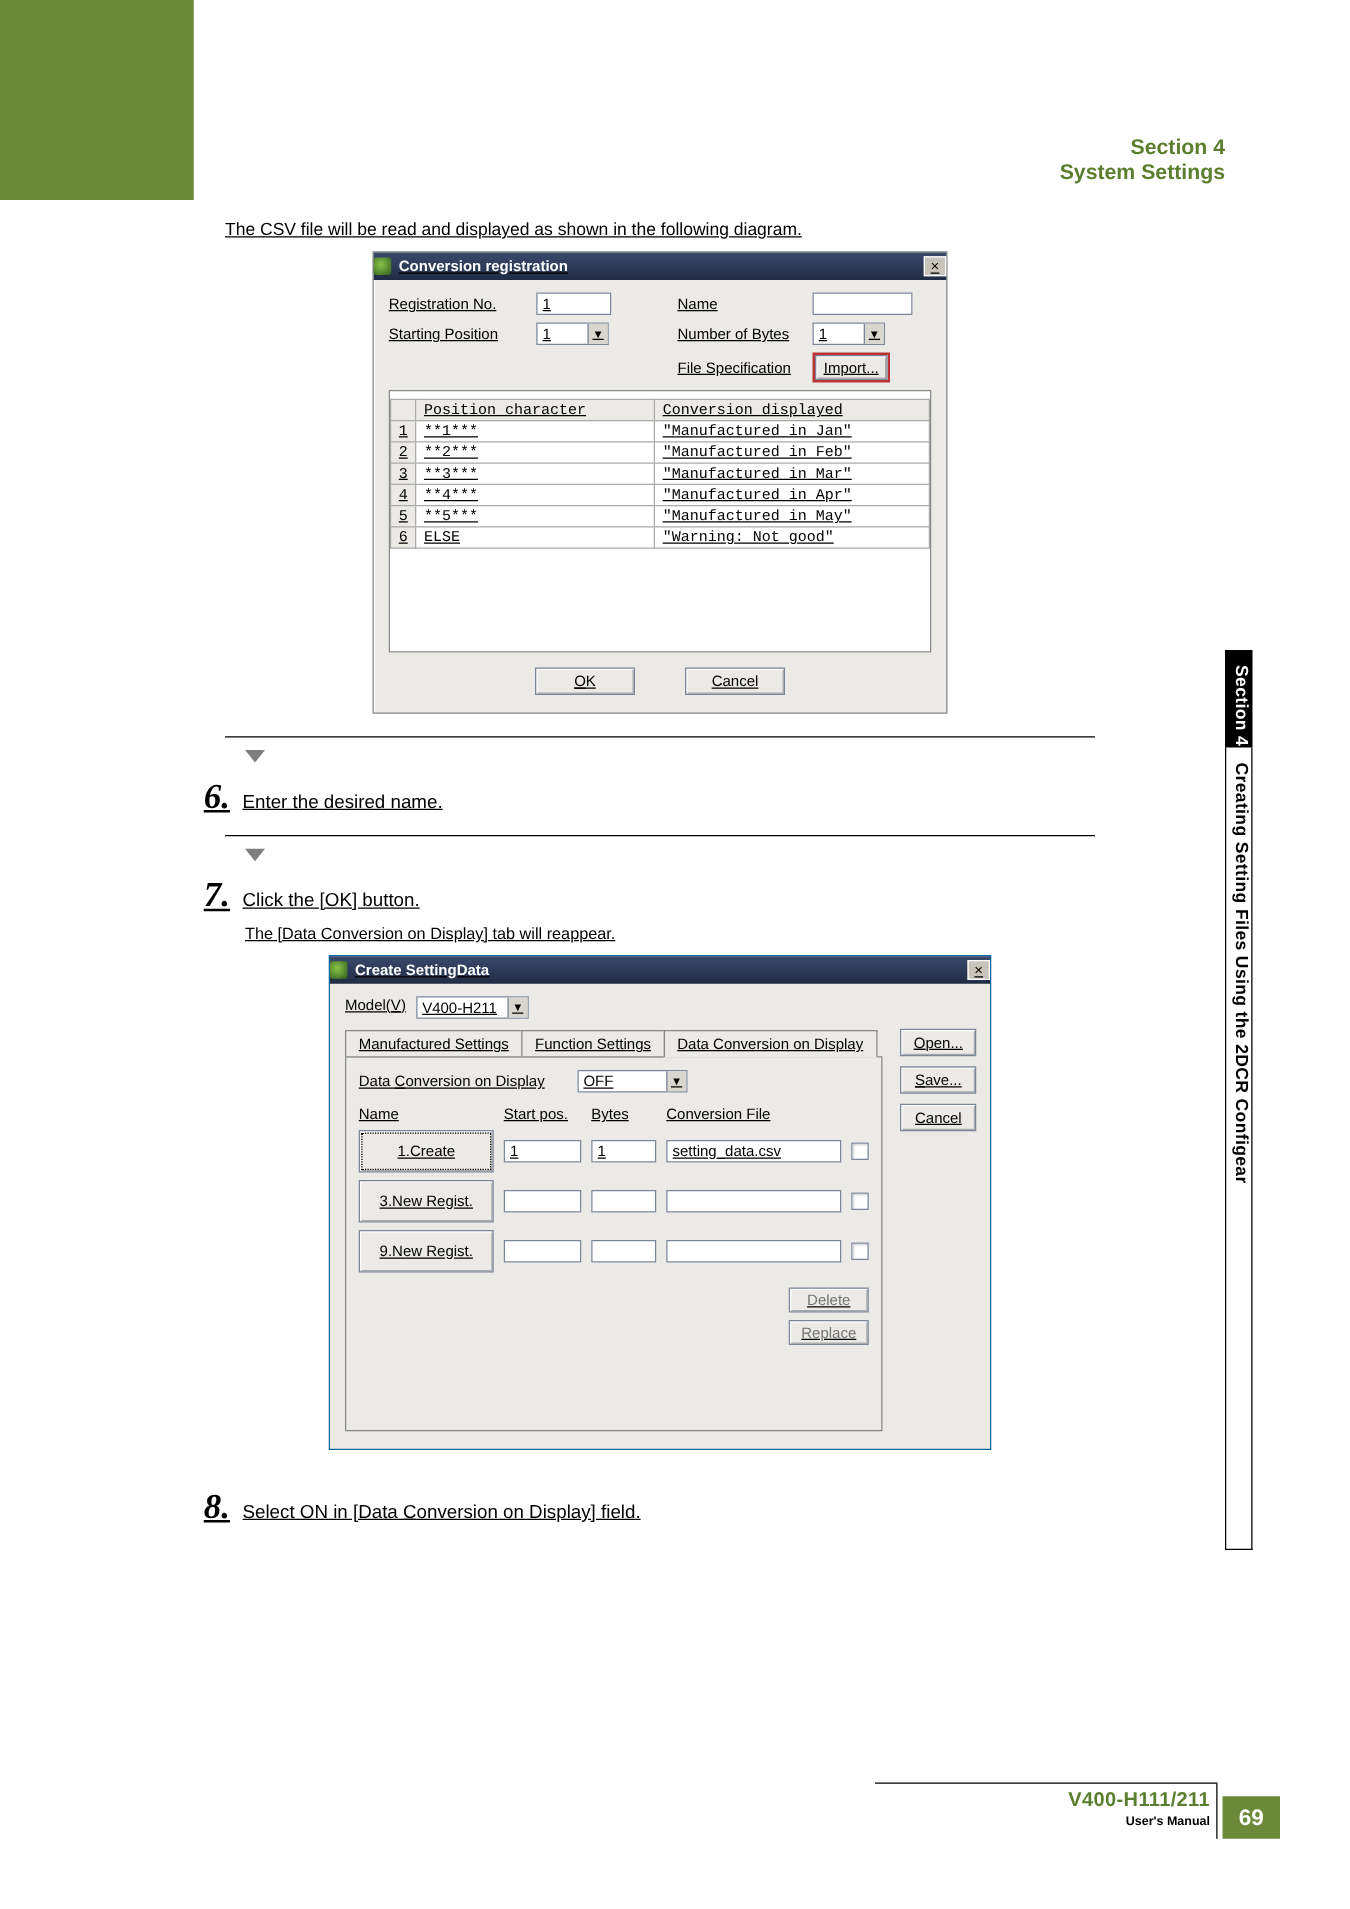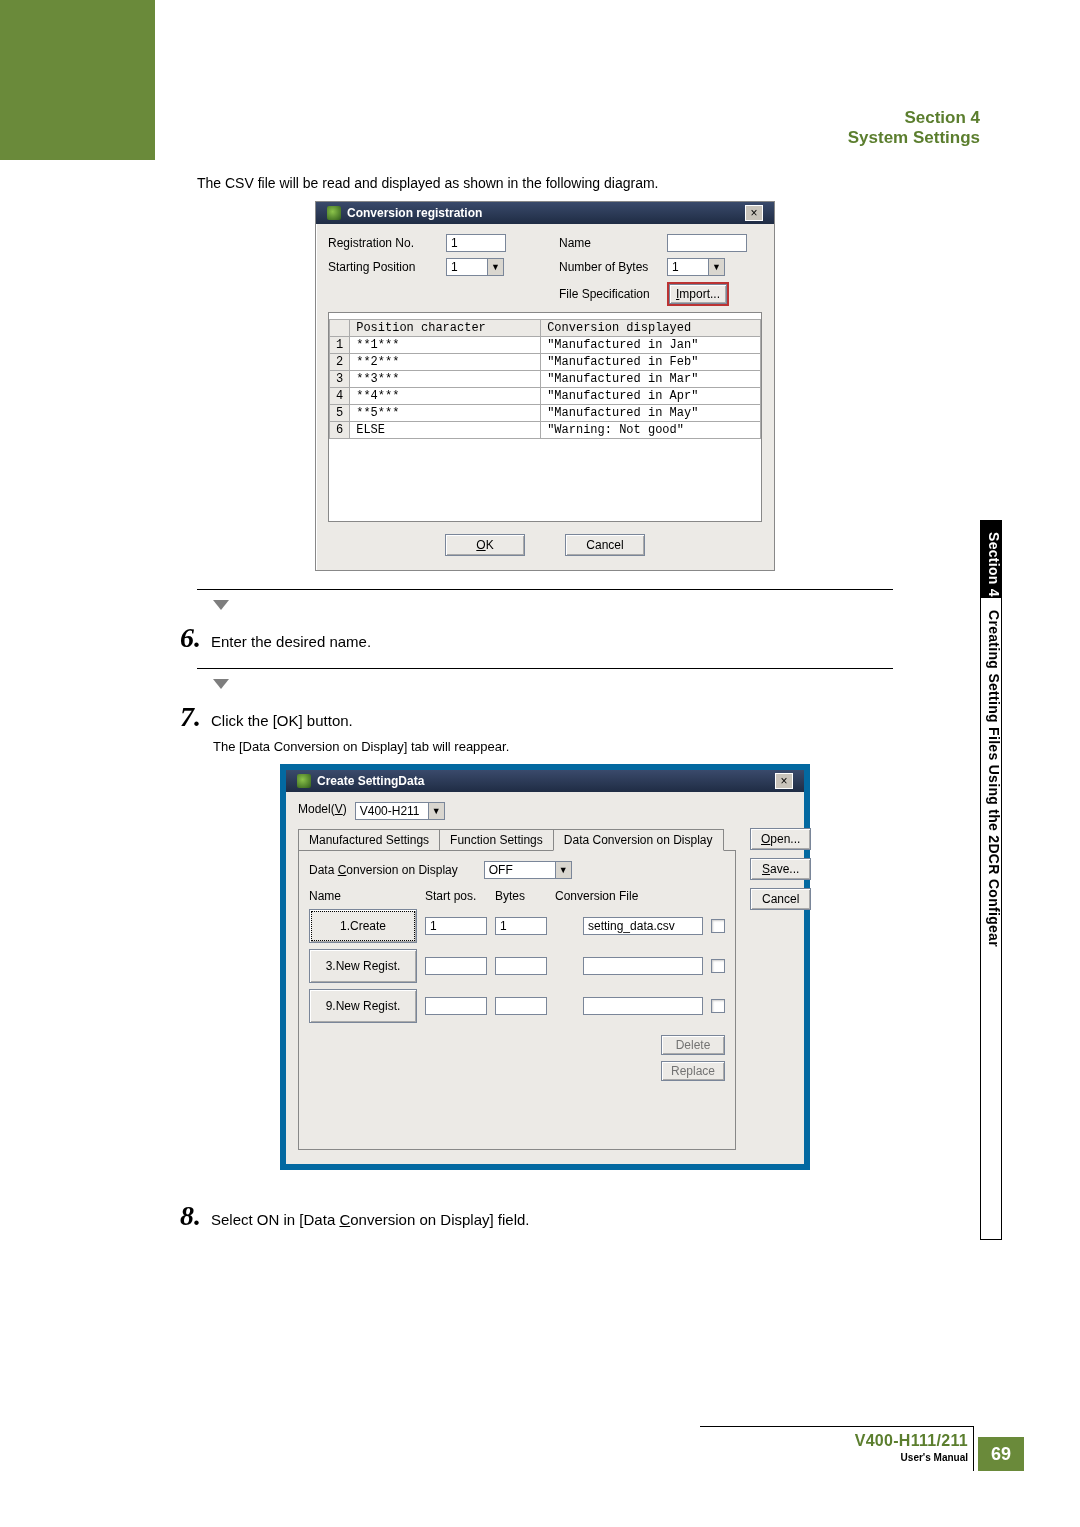--- a/index.html
+++ b/index.html
@@ -3,26 +3,26 @@
 <meta charset="utf-8">
 <style>
   * { box-sizing: border-box; margin: 0; padding: 0; }
   html, body { width: 1080px; height: 1527px; font-family: Arial, Helvetica, sans-serif; background: #fff; }
   .page { position: relative; width: 1080px; height: 1527px; }
   .green-top { position: absolute; left: 0; top: 0; width: 155px; height: 160px; background: #6a8a3a; }
   .header-title { position: absolute; right: 100px; top: 108px; text-align: right; }
   .header-title .sec { color: #5b7e2e; font-weight: bold; font-size: 17px; }
   .header-title .sys { color: #5b7e2e; font-weight: bold; font-size: 17px; }
 
-  .body-area { position: absolute; left: 155px; top: 175px; width: 780px; }
+  .body-area { position: absolute; left: 138px; top: 175px; width: 780px; text-decoration: underline; }
 
   .intro-line { font-size: 14px; color: #000; margin-left: 42px; margin-bottom: 10px; }
 
   .dialog { margin: 0 auto 18px auto; width: 460px; border: 1px solid #888; background: #eceae6; font-size: 12px; box-shadow: 1px 1px 0 #fff inset; }
-  .titlebar { display: flex; align-items: center; background: linear-gradient(#3a4a6b,#1f2c44); color: #fff; height: 22px; padding: 0 11px; font-size: 12px; }
+  .titlebar { display: flex; align-items: center; background: linear-gradient(#3a4a6b,#1f2c44); color: #fff; height: 22px; padding: 0 0; font-size: 12px; }
   .titlebar .t-icon { width: 14px; height: 14px; background: radial-gradient(circle at 40% 40%, #8bc34a, #2e5b1a); border-radius: 2px; margin-right: 6px; }
   .titlebar .t-text { font-weight: bold; flex: 1; }
   .titlebar .x { width: 18px; height: 16px; background: #c9c4bb; color: #000; text-align: center; line-height: 14px; border: 1px solid #fff; font-family: sans-serif; font-size: 12px; }
   .dlg-body { padding: 10px 12px 14px; }
 
   .row { display: flex; align-items: center; gap: 8px; margin-bottom: 6px; font-size: 12px; }
   .row .lbl { width: 110px; }
   .win-input { height: 18px; border: 1px solid #7a8699; background: #fff; font-size: 12px; padding: 0 4px; }
   .win-select { display: inline-flex; align-items: center; border: 1px solid #7a8699; background: #fff; height: 18px; }
   .win-select .val { padding: 0 4px; min-width: 40px; font-size: 12px; text-align: left; }
@@ -41,37 +41,37 @@
 
   .sep { height: 1px; background: #000; margin: 14px 42px 10px; }
   .tri { width: 0; height: 0; border-left: 8px solid transparent; border-right: 8px solid transparent; border-top: 10px solid #7e7e7e; margin-left: 58px; margin-bottom: 12px; }
   .step { display: flex; align-items: baseline; gap: 10px; margin-left: 20px; margin-bottom: 6px; }
   .step .num { font-family: Georgia, 'Times New Roman', serif; font-size: 28px; font-weight: bold; font-style: italic; color: #000; width: 26px; text-align: right; }
   .step .txt { font-size: 15px; }
   .sub { font-size: 13px; margin-left: 58px; margin-bottom: 10px; }
   .underline-c { text-decoration: underline; }
 
   
-  .dlg2 { margin: 6px auto 0 auto; width: 530px; border: 6px solid #0369a1; background: #eceae6; font-size: 12px; }
+  .dlg2 { margin: 6px auto 0 auto; width: 530px; border: 1px solid #0369a1; background: #eceae6; font-size: 12px; }
   .dlg2-body { padding: 10px 12px 14px; display: flex; gap: 14px; }
   .dlg2-left { flex: 1; }
   .dlg2-right { width: 76px; display: flex; flex-direction: column; gap: 8px; padding-top: 26px; }
   .tabs { display: flex; margin-top: 8px; }
   .tab { border: 1px solid #888; background: #eceae6; padding: 3px 10px; font-size: 12px; margin-right: -1px; position: relative; top: 1px; }
   .tab.active { background: #eceae6; border-bottom: 1px solid #eceae6; z-index: 2; }
   .tabpanel { border: 1px solid #888; padding: 10px; min-height: 300px; }
   .model-row { display: flex; align-items: flex-start; gap: 8px; margin-bottom: 6px; }
   .cols-header { display: flex; gap: 8px; font-size: 12px; margin-top: 10px; }
   .cols-header span:nth-child(1){ width:108px; } .cols-header span:nth-child(2){ width:62px; } .cols-header span:nth-child(3){ width:52px; } .cols-header span:nth-child(4){ width:120px; }
   .row-line { display: flex; gap: 8px; align-items: center; margin-top: 6px; }
   .name-btn { width: 108px; height: 34px; border: 1px solid #7a8699; background: #eceae6; font-size: 12px; display:flex;align-items:center;justify-content:center; box-shadow: inset 1px 1px 0 #fff, inset -1px -1px 0 #aaa;}
   .name-btn.sel { outline: 1px dotted #000; outline-offset: -3px; }
   .tiny-in { width: 62px; }
   .tiny-in2 { width: 52px; }
-  .file-in { width: 120px; margin-left: 28px; }
+  .file-in { width: 140px; }
   .chk { width: 14px; height: 14px; border: 1px solid #7a8699; background: #fff; box-shadow: inset 1px 1px 2px #ccc;}
   .del-rep { display:flex; flex-direction:column; gap:6px; align-items:flex-end; margin-top:12px; }
 
   
   .side-tab-bar { position: absolute; right: 78px; top: 520px; width: 22px; height: 720px; }
   .side-tab-top { width: 22px; height: 78px; background: #000; }
   .side-tab-rest { width: 22px; height: 642px; border-left: 1px solid #000; border-right: 1px solid #000; border-bottom: 1px solid #000; }
   .side-text { position: absolute; right: 78px; top: 526px; width: 22px; color: #fff; writing-mode: vertical-rl; text-orientation: mixed; font-size: 14px; font-weight: bold; text-align: left; padding-top: 6px; letter-spacing: 0.3px; height: 78px; overflow: visible; }
   .side-text-black { position: absolute; right: 78px; top: 610px; width: 22px; color: #000; writing-mode: vertical-rl; text-orientation: mixed; font-size: 14px; font-weight: bold; letter-spacing: 0.3px; }
 

